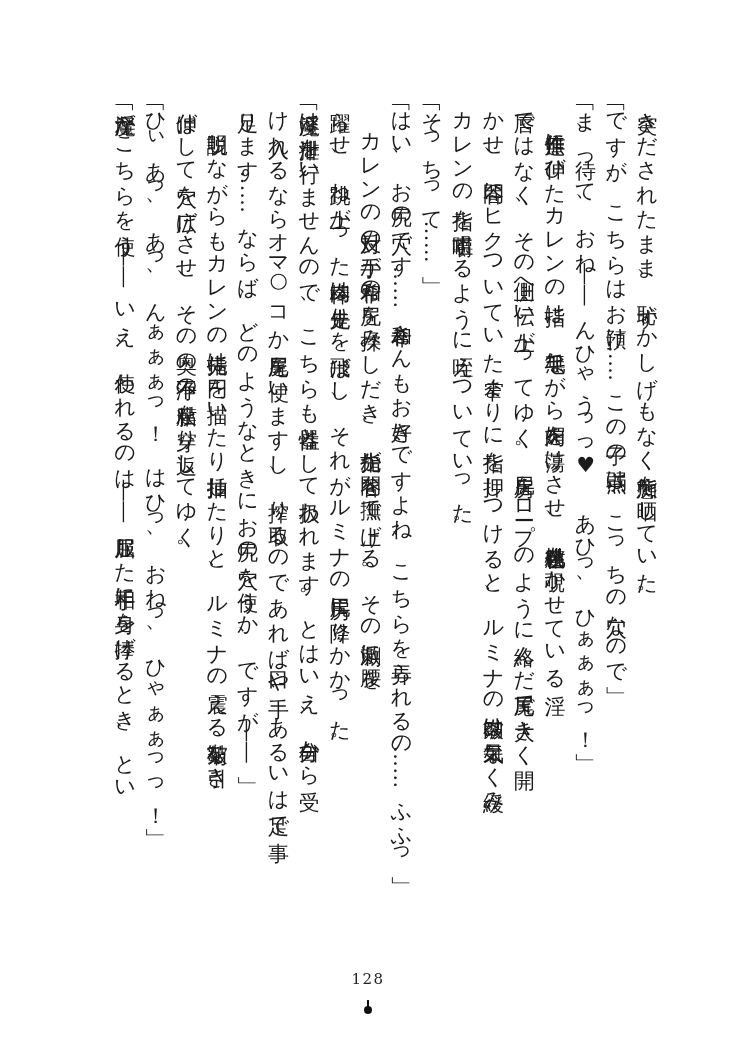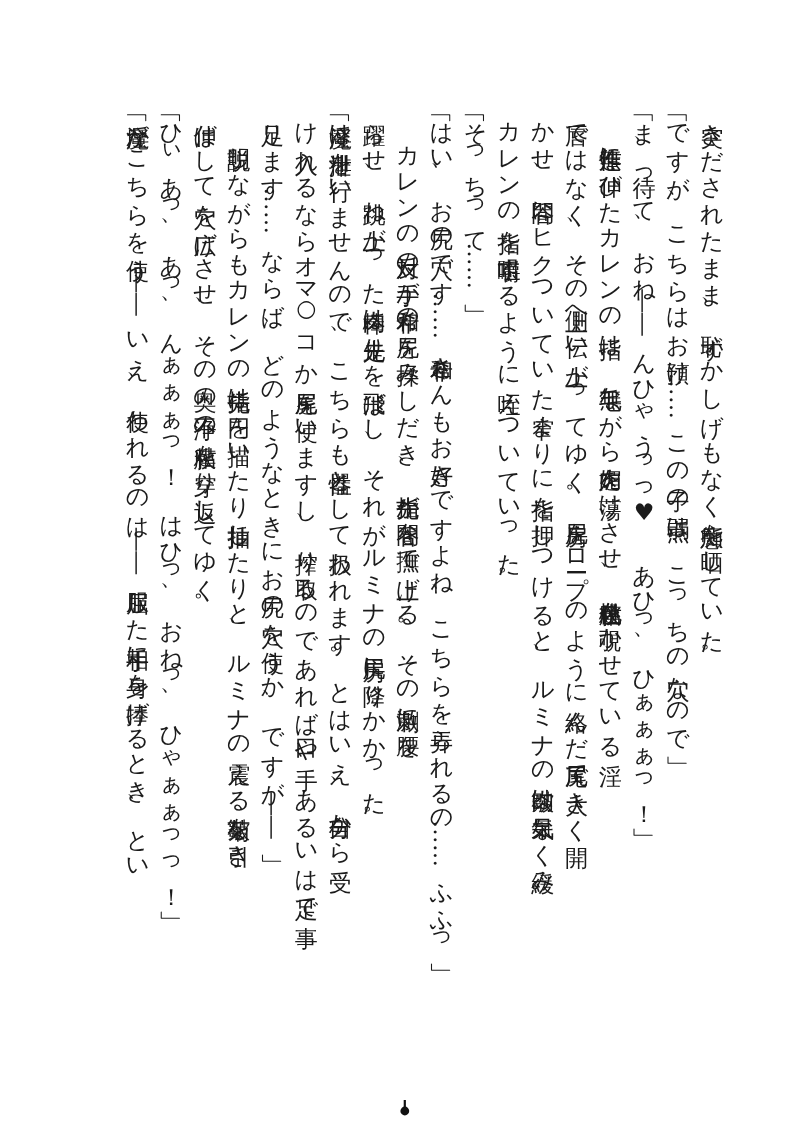--- a/index.html
+++ b/index.html
@@ -85,19 +85,22 @@
       <div class="tcol">躍らせ、跳ね上がった肉棒は先走りを飛ばし、それがルミナの尻房に降りかかった。</div>
       <div class="tcol">「淫魔は排泄を行いませんので、こちらも性器として扱われます。とはいえ、自分から受</div>
       <div class="tcol">け入れるならオマ○コか尻尾を使いますし、搾り取るのであれば口や手、あるいは足で事</div>
       <div class="tcol">足ります……ならば、どのようなときにお尻の穴を使うか、ですが――」</div>
       <div class="tcol indent">説明しながらもカレンの指先は円を描いたり抽挿したりと、ルミナの震える菊皺を引き</div>
       <div class="tcol">伸ばして穴を広げさせ、その奥の不浄の粘膜を穿り返してゆく。</div>
       <div class="tcol">「ひぃあっ、あっ、んぁぁぁっ！　はひっ、おねっ、ひゃぁぁっっ！」</div>
       <div class="tcol">「淫魔がこちらを使う――いえ、使われるのは――屈服した相手に身を捧げるとき、とい</div>
     </div>
 
+  <div class="page-footer">
+    <div class="page-number">128</div>
+  </div>
 
   <div class="footer-ornament">
     <div class="stem"></div>
     <div class="dot"></div>
   </div>
 
 </div>
 
 </body></html>

